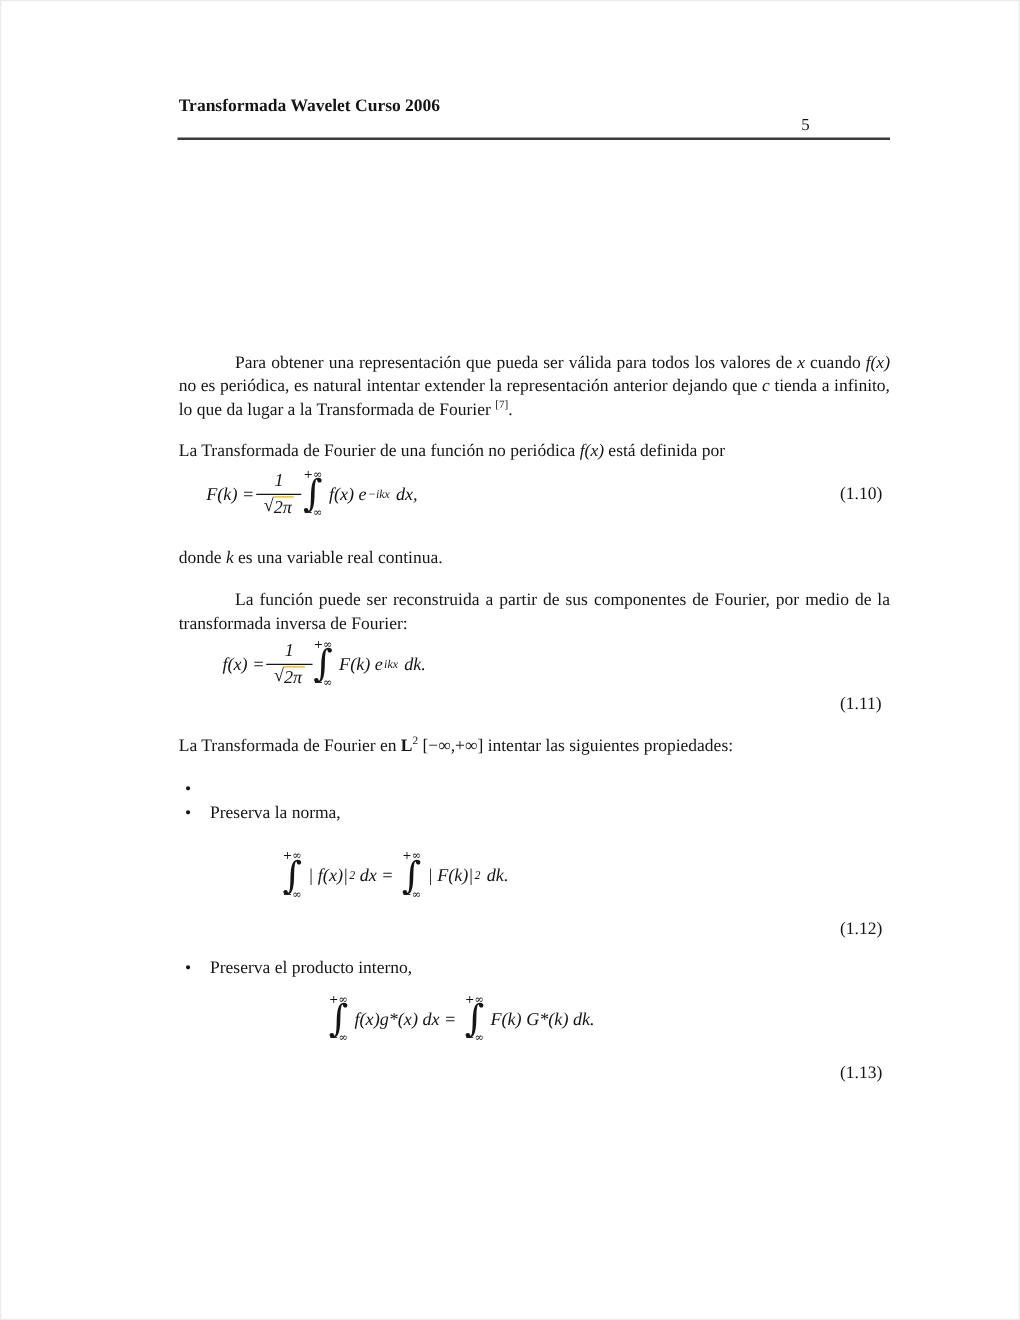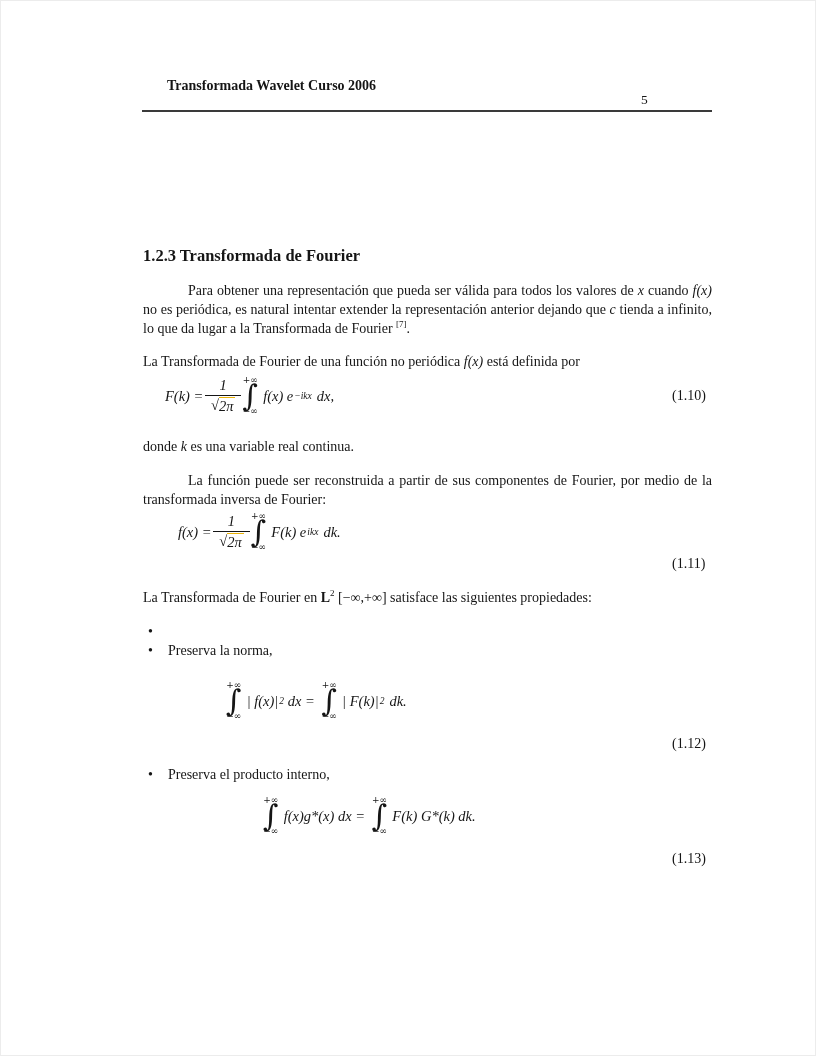--- a/index.html
+++ b/index.html
@@ -9,21 +9,21 @@
     height: 1056px;
     background: #ffffff;
     color: #151515;
     font-family: "Liberation Serif", "DejaVu Serif", serif;
     box-shadow: inset 0 0 0 1px #ececec;
     overflow: hidden;
   }
   .abs { position: absolute; }
 
   
-  .hdr-title { top: 78px; left: 143px; font-size: 14px; font-weight: bold; margin-left: 24px; }
+  .hdr-title { top: 78px; left: 143px; font-size: 14px; font-weight: bold; }
   .hdr-page  { top: 92px; left: 641px; font-size: 13.5px; }
   .hdr-rule  { top: 110px; left: 142px; width: 570px; height: 0; border-top: 2px solid #3a3a3a; }
 
   
   .body-text {
     left: 143px; width: 569px;
     margin: 0;
     font-size: 14px; line-height: 19px;
     text-align: justify;
   }
@@ -64,21 +64,20 @@
 </head>
 <body>
 
 <div class="page">
 
   <div class="abs hdr-title">Transformada Wavelet Curso 2006</div>
   <div class="abs hdr-page">5</div>
   <div class="abs hdr-rule"></div>
 
 
-  <div class="abs heading">1.2.3 Transformada de Fourier</div>
 
   <p class="abs body-text indent" style="top:281px"><span>Para obtener una representación que pueda ser válida para todos los valores de </span><i>x</i><span> cuando </span><i>f(x)</i><span> no es periódica, es natural intentar extender la representación anterior dejando que </span><i>c</i><span> tienda a infinito, lo que da lugar a la Transformada de Fourier </span><sup class="ref">[7]</sup><span>.</span></p>
 
   <p class="abs body-text" style="top:352px"><span>La Transformada de Fourier de una función no periódica </span><i>f(x)</i><span> está definida por</span></p>
 
   <div class="abs eq" style="top:376px;left:165px">
     <span>F(k) = </span>
     <span class="frac">
       <span class="num">1</span>
       <span class="den"><span class="sqrt">√</span><span class="rad">2π</span></span>
@@ -108,21 +107,21 @@
       <span class="bound">+∞</span>
       <span class="glyph">∫</span>
       <span class="bound">−∞</span>
     </span>
     <span class="ebody">F(k) e</span>
     <span class="sup">ikx</span>
     <span class="etail">dk.</span>
   </div>
   <div class="abs eq-label" style="top:556px">(1.11)</div>
 
-  <p class="abs body-text" style="top:588px"><span>La Transformada de Fourier en </span><b>L</b><sup class="ref">2</sup><span> [−∞,+∞] satisface las siguientes propiedades:</span></p>
+  <p class="abs body-text" style="top:588px"><span>La Transformada de Fourier en </span><b>L</b><sup class="ref">2</sup><span> [−∞,+∞] intentar las siguientes propiedades:</span></p>
 
   <div class="abs bullet-list" style="top:622px">
     <div class="bullet-row">
       <span class="bullet-glyph">•</span>
     </div>
     <div class="bullet-row">
       <span class="bullet-glyph">•</span>
       <span>Preserva la norma,</span>
     </div>
   </div>

